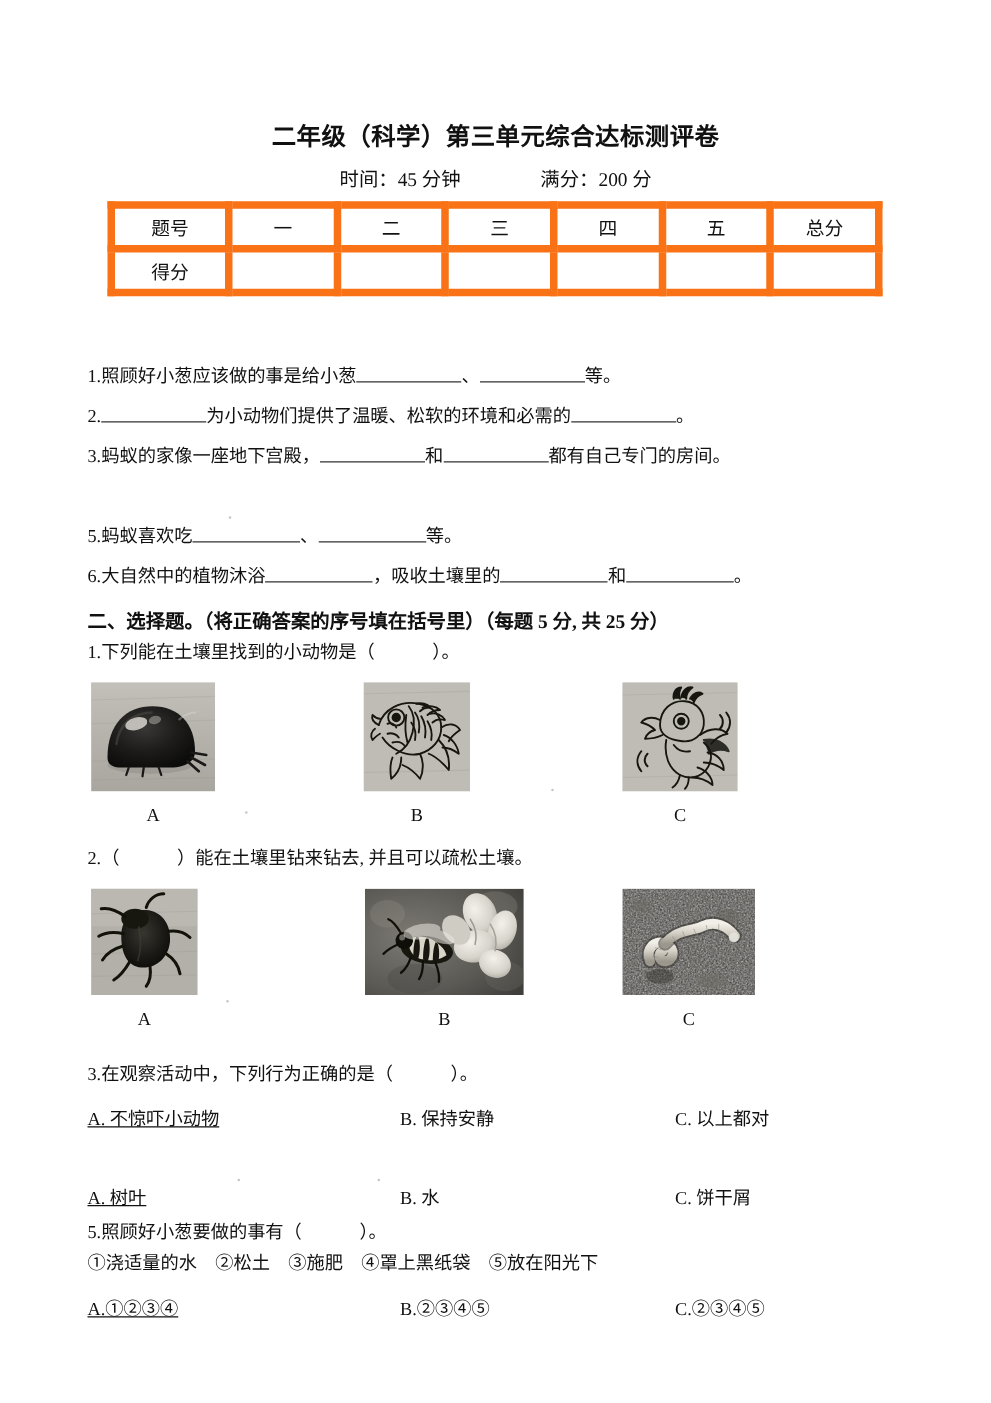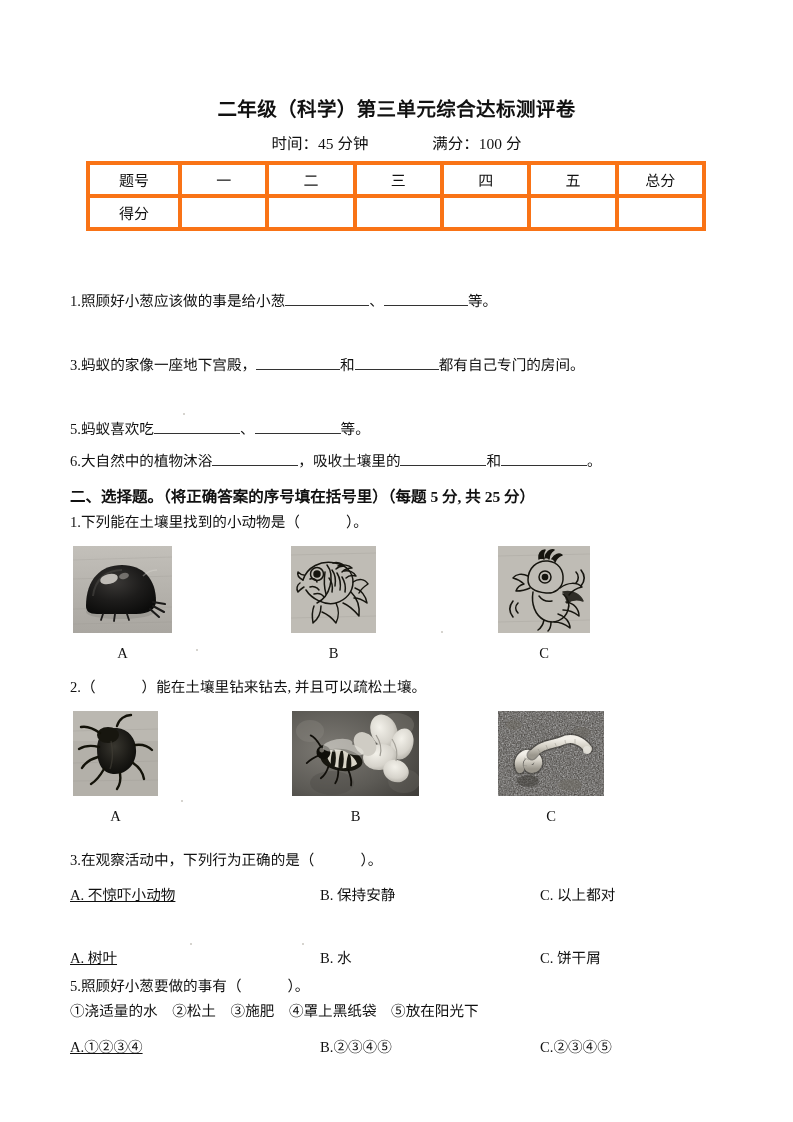--- a/index.html
+++ b/index.html
@@ -46,21 +46,21 @@
   
   .score-table {
     position: absolute;
     left: 86px;
     top: 161px;
     width: 620px;
     border-collapse: collapse;
     table-layout: fixed;
   }
   .score-table td {
-    border: 4px solid #f97316;
+    border: 6px solid #f97316;
     height: 29px;
     text-align: center;
     vertical-align: middle;
     font-size: 15px;
     padding: 0;
   }
   .score-table td.lbl { width: 88px; }
 
   
   .sec-head {
@@ -134,21 +134,21 @@
 </head>
 <body>
 
 <div class="page">
 
   <div class="doc-title">二年级（科学）第三单元综合达标测评卷</div>
 
   <div class="doc-subline">
     <span>时间：45 分钟</span>
     <span class="sub-gap"></span>
-    <span>满分：100 分</span>
+    <span>满分：200 分</span>
   </div>
 
   <table class="score-table">
     <tbody>
         <tr>
       <td class="lbl">题号</td>
       <td>一</td>
       <td>二</td>
       <td>三</td>
       <td>四</td>
@@ -165,20 +165,23 @@
       <td></td>
     </tr>
   </tbody>
     </table>
 
 
   <div class="q-line" style="top:291px">
     <span>1.</span><span>照顾好小葱应该做的事是给小葱</span><span class="blank b-w1"></span><span>、</span><span class="blank b-w1"></span><span>等。</span>
   </div>
 
+  <div class="q-line" style="top:323px">
+    <span>2.</span><span class="blank b-w1"></span><span>为小动物们提供了温暖、松软的环境和必需的</span><span class="blank b-w1"></span><span>。</span>
+  </div>
 
   <div class="q-line" style="top:355px">
     <span>3.</span><span>蚂蚁的家像一座地下宫殿，</span><span class="blank b-w1"></span><span>和</span><span class="blank b-w1"></span><span>都有自己专门的房间。</span>
   </div>
 
 
   <div class="q-line" style="top:419px">
     <span>5.</span><span>蚂蚁喜欢吃</span><span class="blank b-w2"></span><span>、</span><span class="blank b-w2"></span><span>等。</span>
   </div>
 

